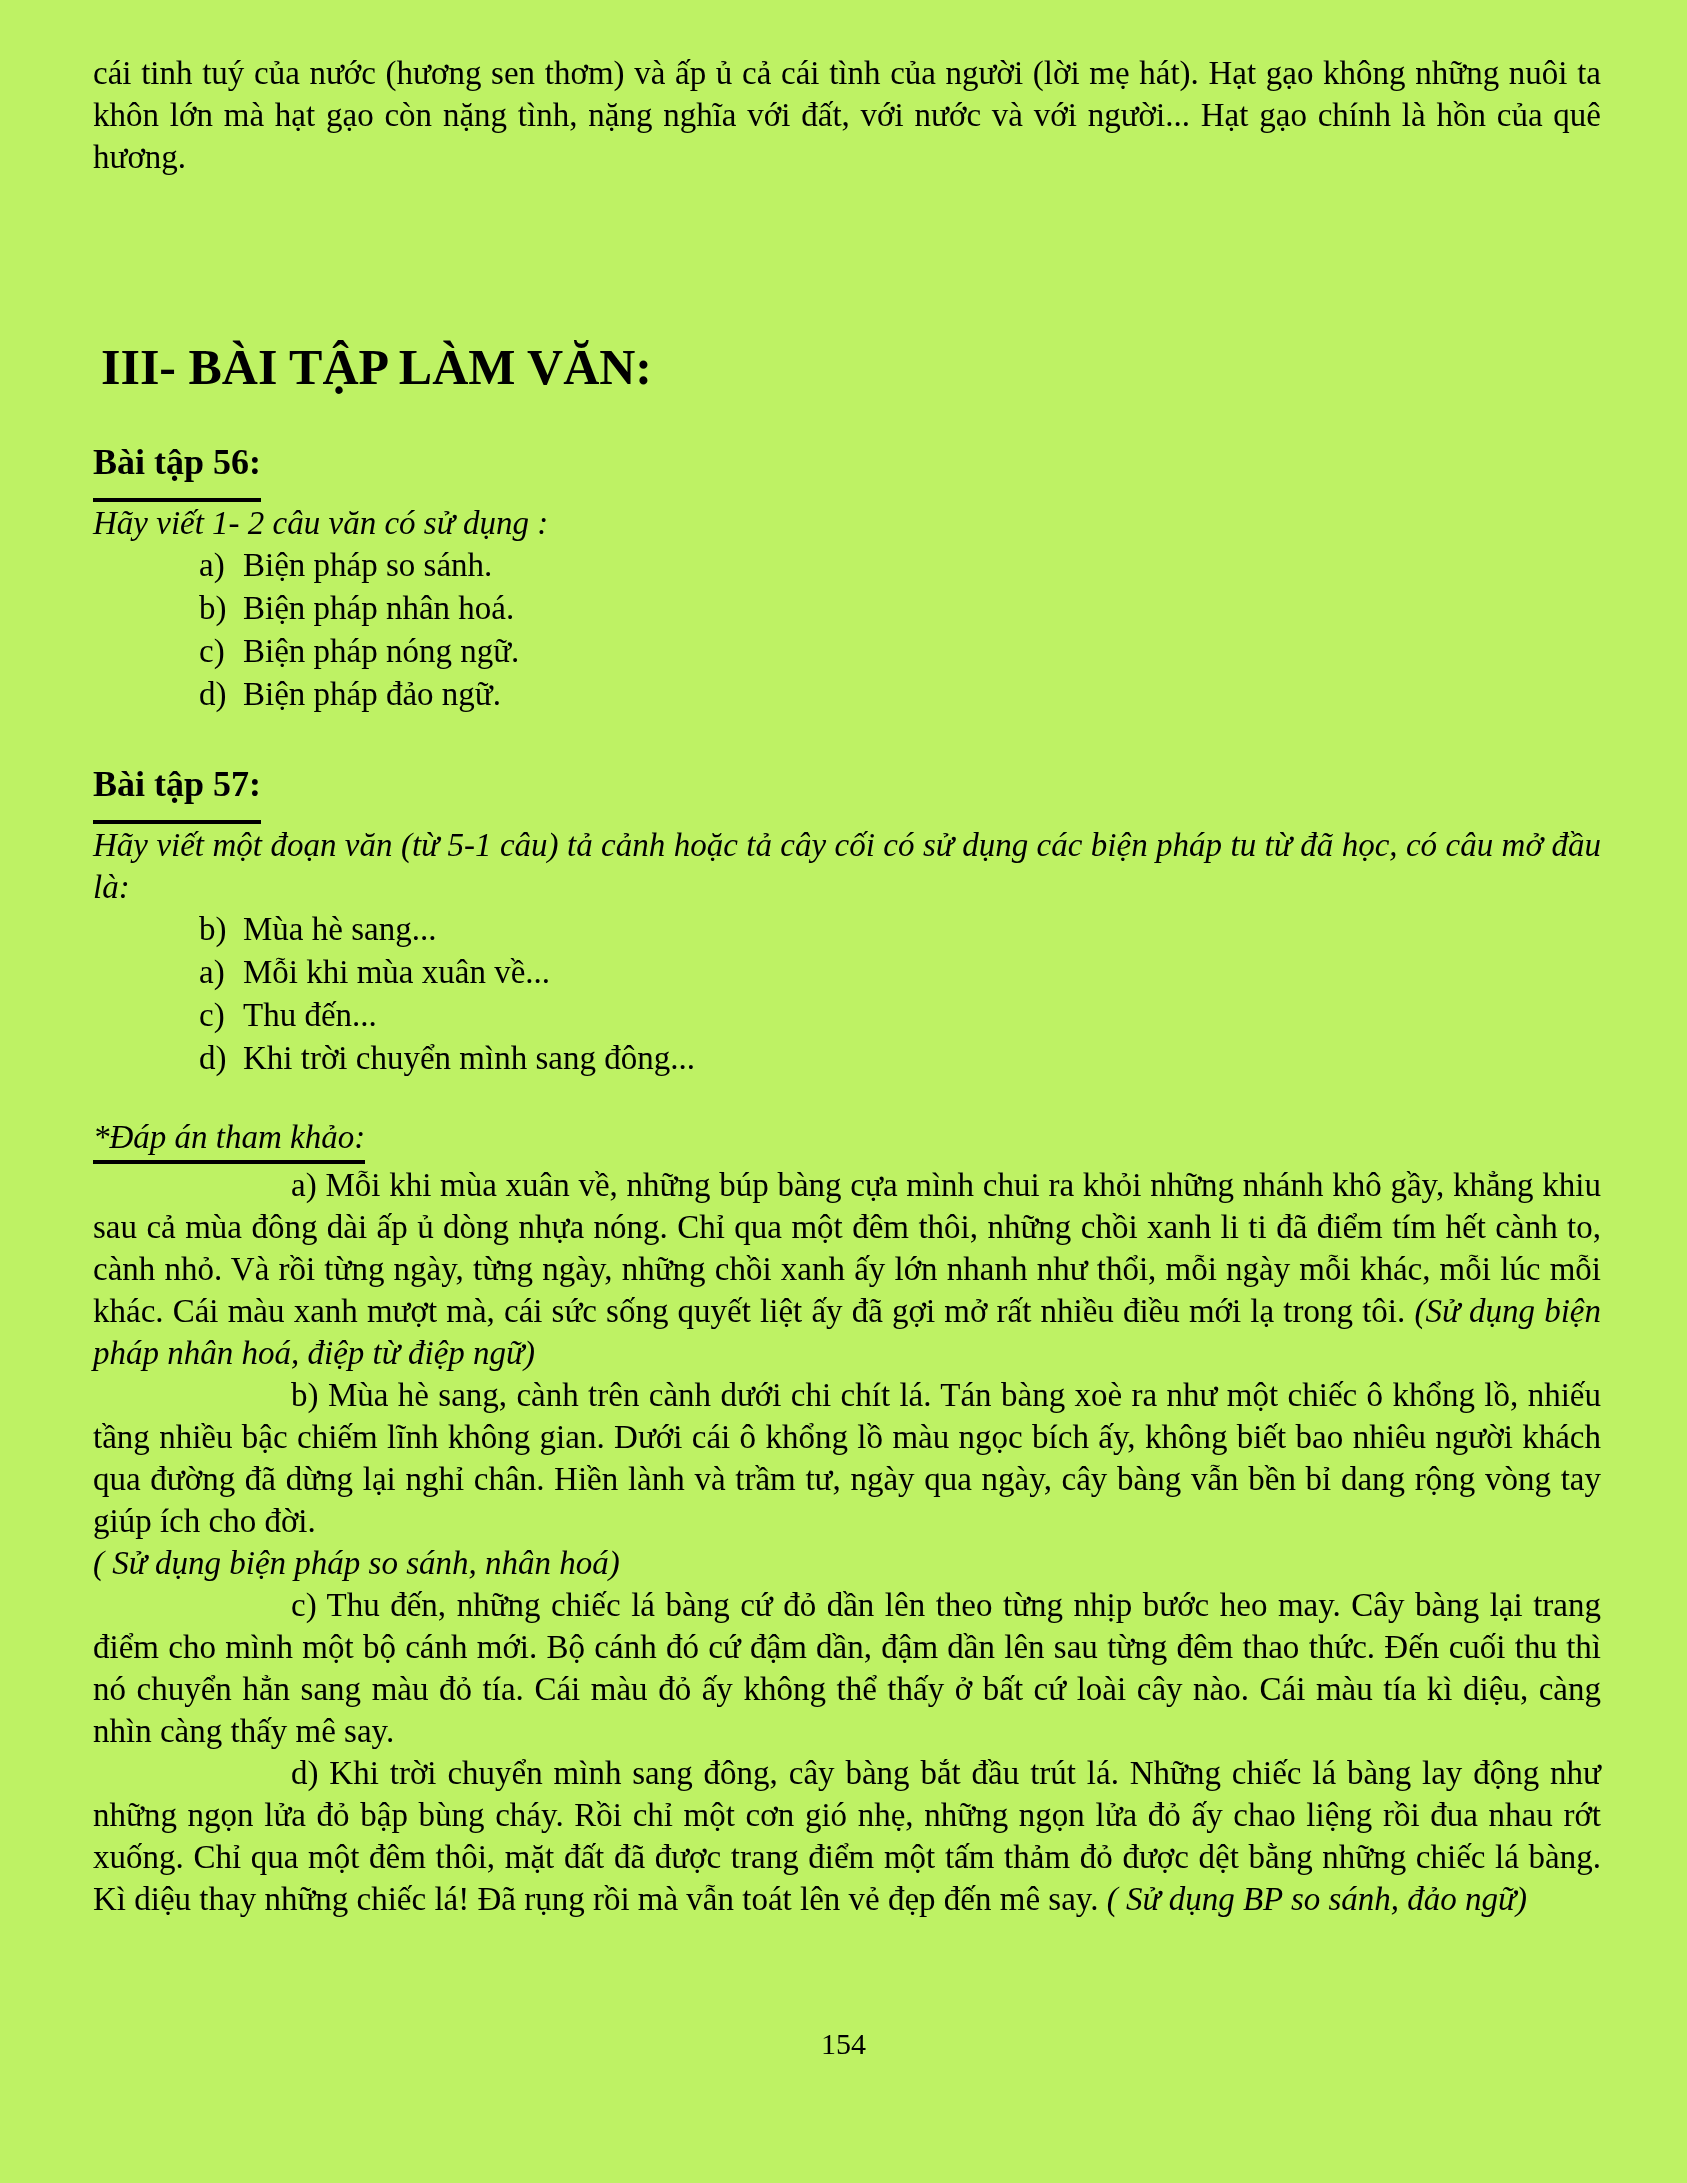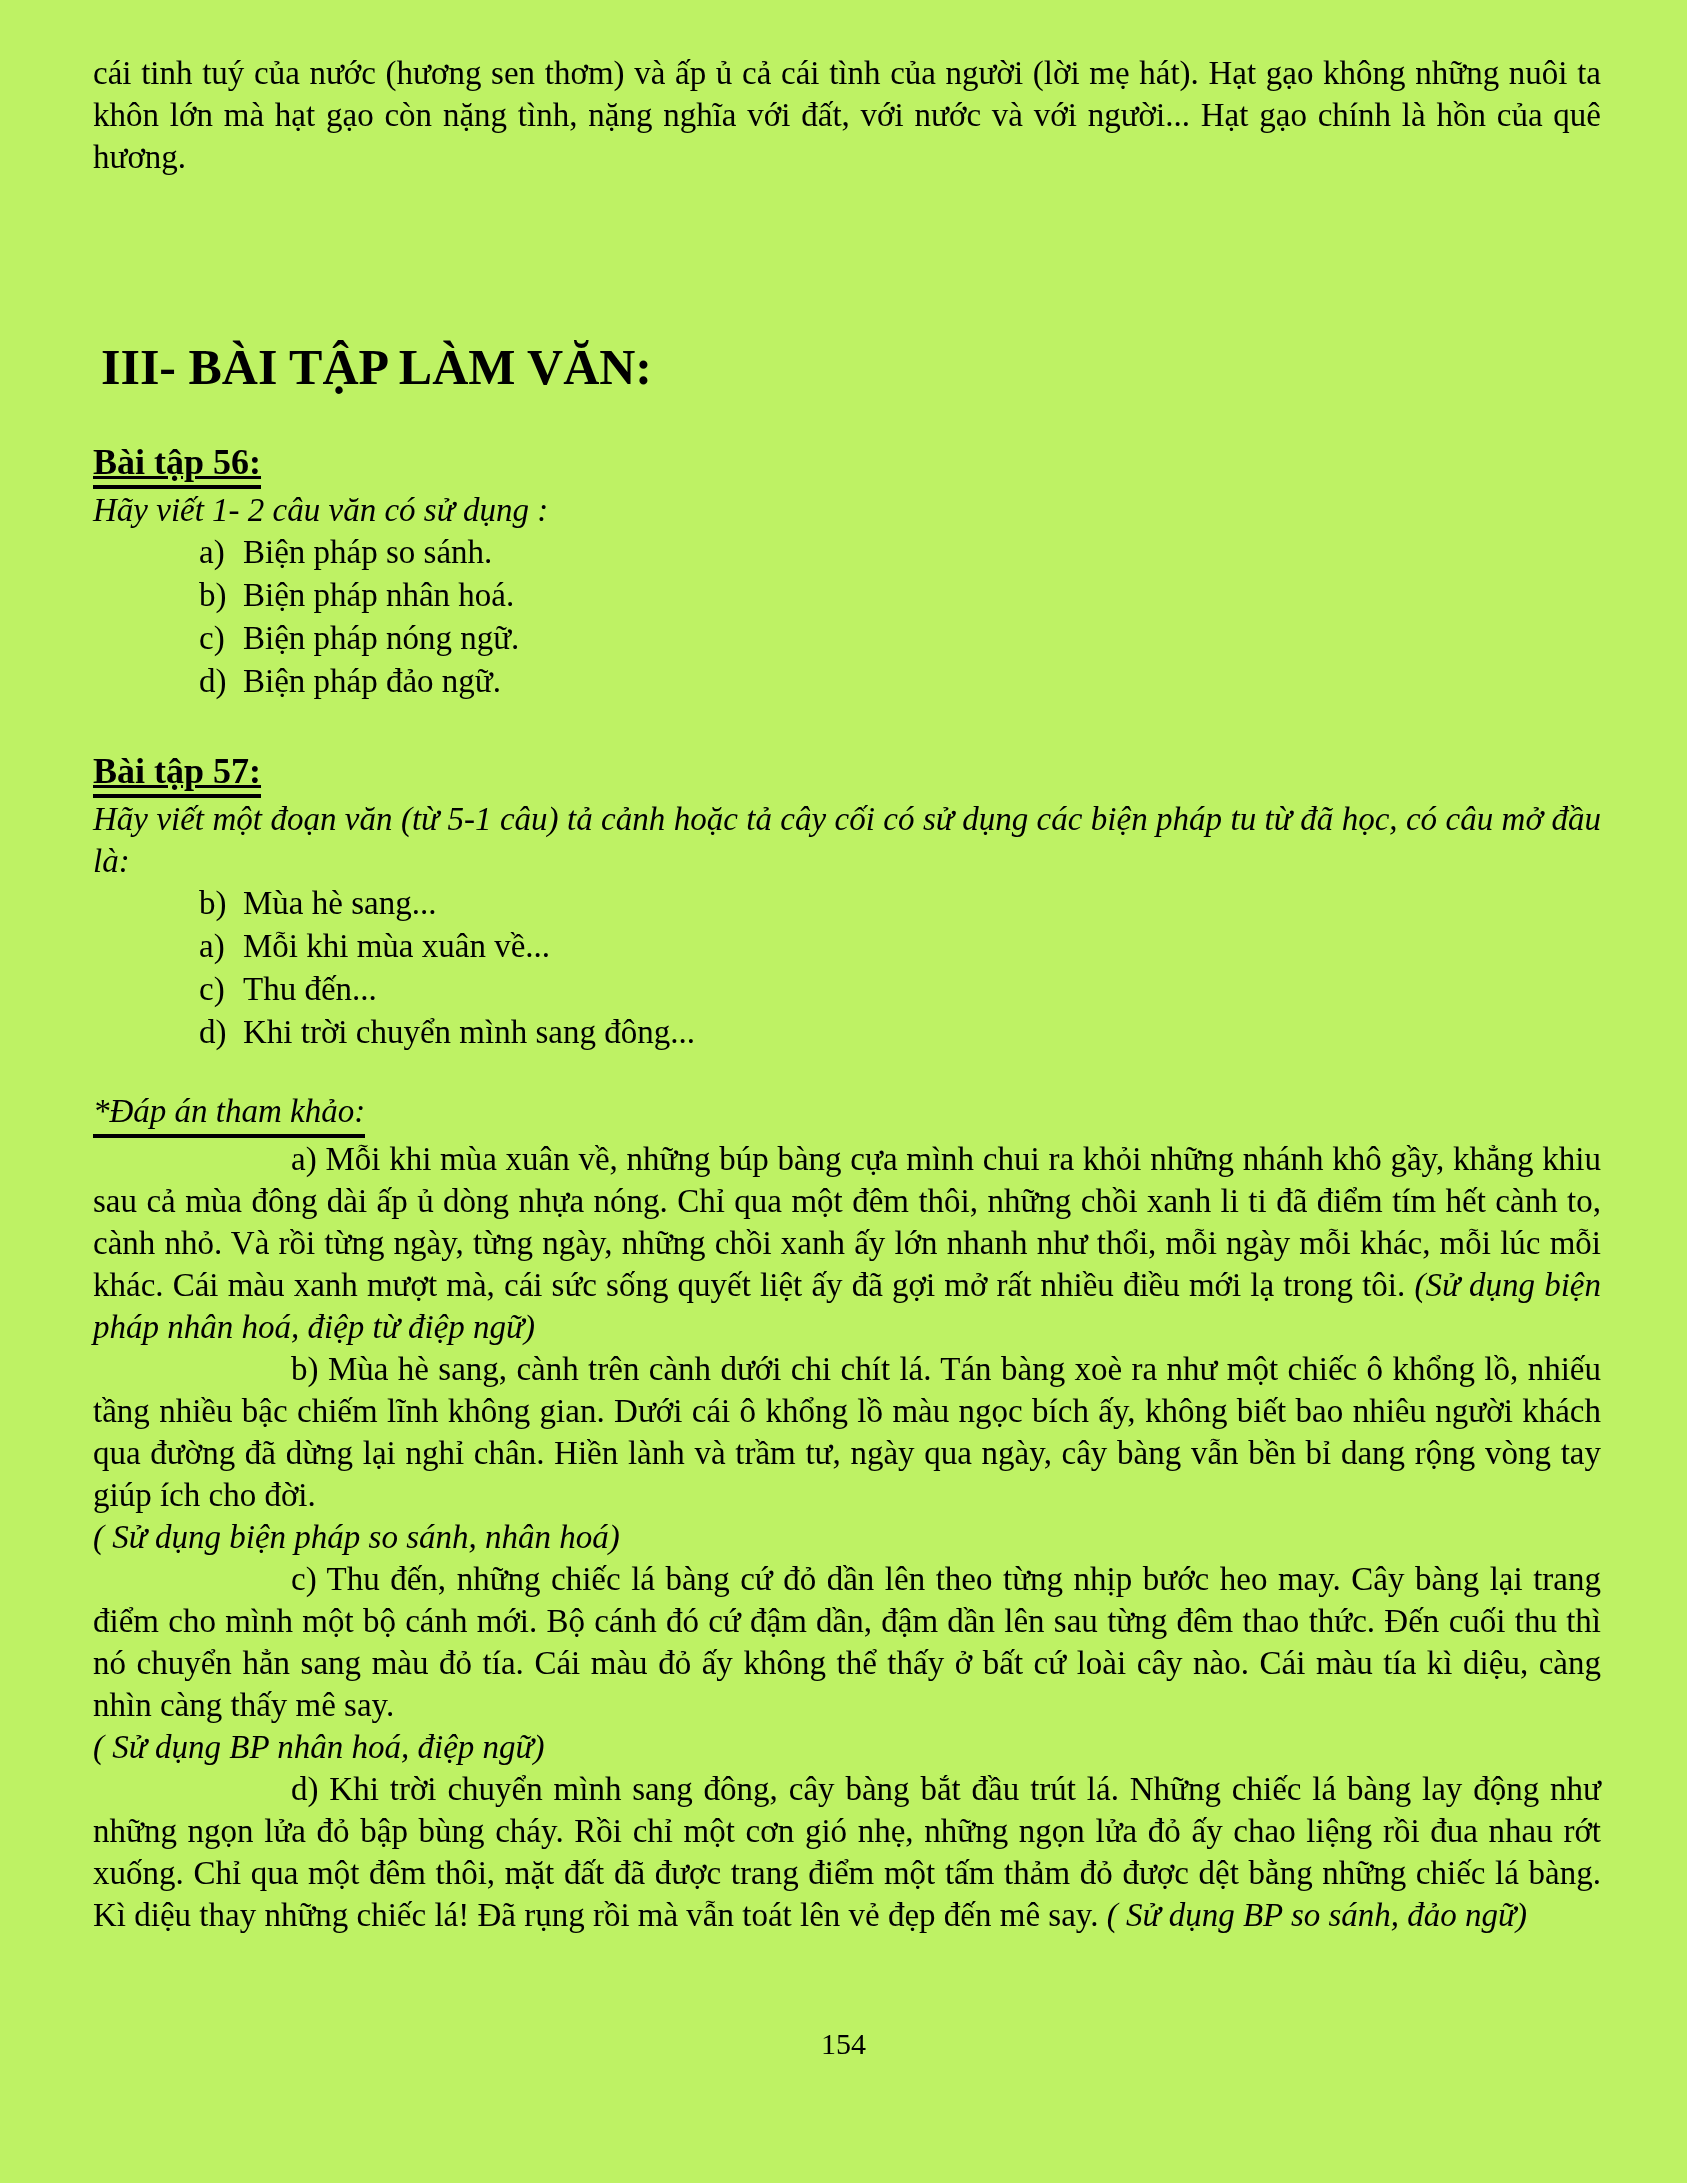--- a/index.html
+++ b/index.html
@@ -21,22 +21,21 @@
     margin:162px 0 0 8px;
     font-size:50px;line-height:54px;font-weight:bold;
   }
   .ex-title{
     margin-top:46px;
     font-size:36px;line-height:45px;font-weight:bold;
   }
   .underlined{
     display:inline-block;
     border-bottom:4.6px solid #000;
-    padding-bottom:0;
-    text-decoration:underline;
+    padding-bottom:13px;
   }
   .answer-heading{line-height:44px;margin-top:35px;}
   .underlined-it{
     display:inline-block;
     font-style:italic;
     border-bottom:4px solid #000;
     padding-bottom:0.7px;
   }
   .list{padding-left:106px;}
   .li{line-height:43px;}
@@ -91,21 +90,20 @@
     <span class="it">(Sử dụng biện pháp nhân hoá, điệp từ điệp ngữ)</span>
   </p>
 
   <p class="just answer">
     <span>b) Mùa hè sang, cành trên cành dưới chi chít lá. Tán bàng xoè ra như một chiếc ô khổng lồ, nhiếu tầng nhiều bậc chiếm lĩnh không gian. Dưới cái ô khổng lồ màu ngọc bích ấy, không biết bao nhiêu người khách qua đường đã dừng lại nghỉ chân. Hiền lành và trầm tư, ngày qua ngày, cây bàng vẫn bền bỉ dang rộng vòng tay giúp ích cho đời.</span><br>
     <span class="it">( Sử dụng biện pháp so sánh, nhân hoá)</span>
   </p>
 
   <p class="just answer">
     <span>c) Thu đến, những chiếc lá bàng cứ đỏ dần lên theo từng nhịp bước heo may. Cây bàng lại trang điểm cho mình một bộ cánh mới. Bộ cánh đó cứ đậm dần, đậm dần lên sau từng đêm thao thức. Đến cuối thu thì nó chuyển hẳn sang màu đỏ tía. Cái màu đỏ ấy không thể thấy ở bất cứ loài cây nào. Cái màu tía kì diệu, càng nhìn càng thấy mê say.</span><br>
-    <span class="it">( Sử dụng BP nhân hoá, điệp ngữ)</span>
   </p>
 
   <p class="just answer">
     <span>d) Khi trời chuyển mình sang đông, cây bàng bắt đầu trút lá. Những chiếc lá bàng lay động như những ngọn lửa đỏ bập bùng cháy. Rồi chỉ một cơn gió nhẹ, những ngọn lửa đỏ ấy chao liệng rồi đua nhau rớt xuống. Chỉ qua một đêm thôi, mặt đất đã được trang điểm một tấm thảm đỏ được dệt bằng những chiếc lá bàng. Kì diệu thay những chiếc lá! Đã rụng rồi mà vẫn toát lên vẻ đẹp đến mê say.</span>
     <span class="it">( Sử dụng BP so sánh,  đảo ngữ)</span>
   </p>
 
   <div class="page-number">154</div>
 
 </div>

